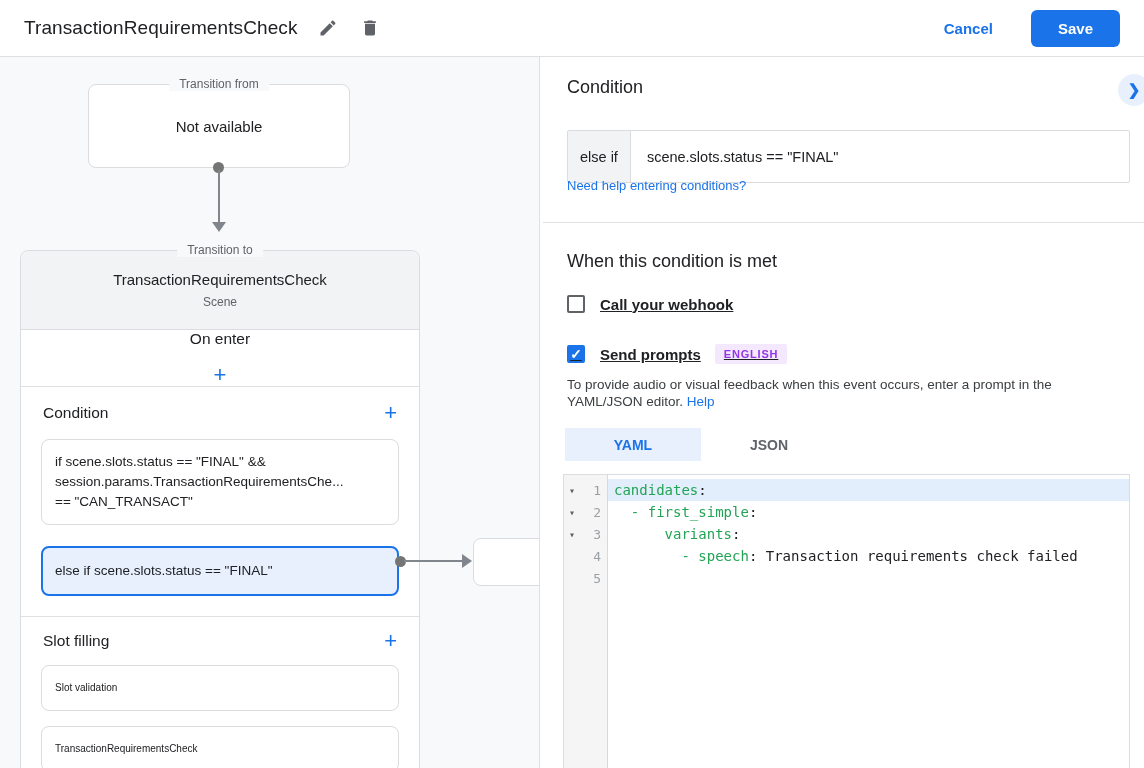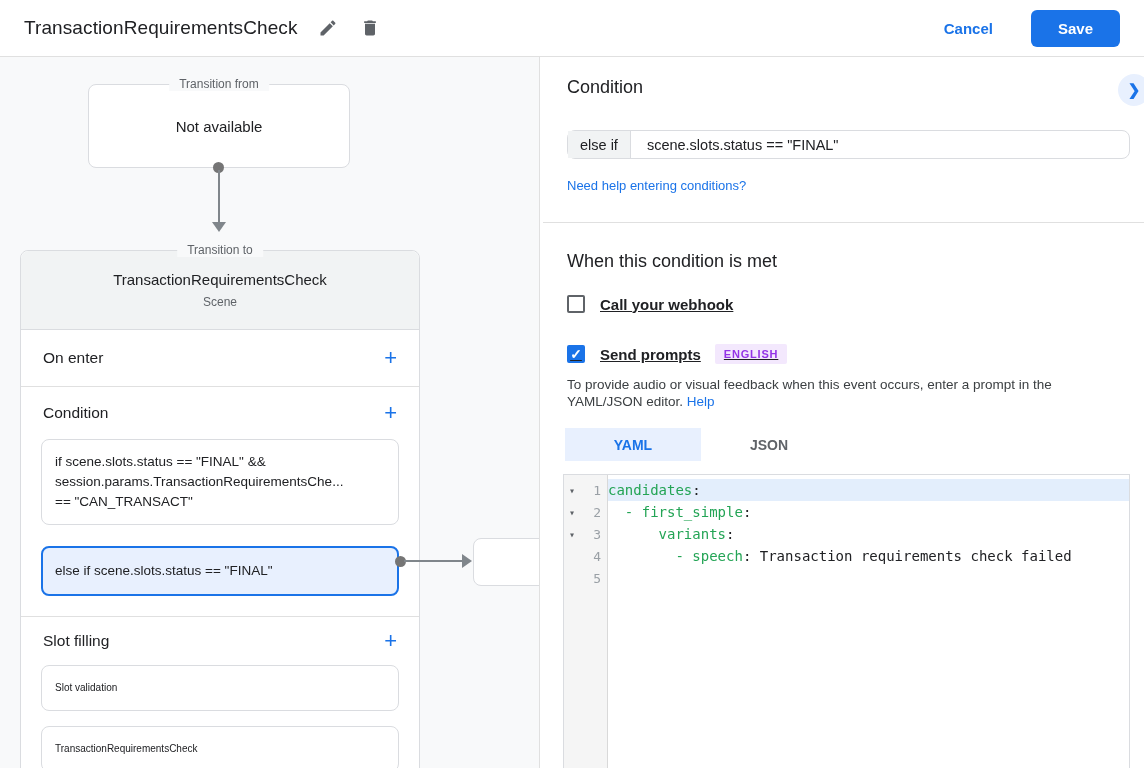--- a/index.html
+++ b/index.html
@@ -40,42 +40,42 @@
                 border:1px solid #dadce0; border-radius:8px; }
 
   .scene-card { position:absolute; left:20px; top:193px; width:400px; height:600px; background:#fff;
                 border:1px solid #dadce0; border-radius:8px; }
   .card-header { height:79px; background:#f1f3f4; border-bottom:1px solid #dadce0;
                  border-radius:8px 8px 0 0; display:flex; flex-direction:column;
                  align-items:center; justify-content:center; }
   .card-title { font-size:15px; color:#202124; margin-bottom:7px; }
   .card-subtitle { font-size:12px; color:#5f6368; }
   .section-row { display:flex; justify-content:space-between; align-items:center; height:57px;
-                 padding:0 22px; border-bottom:1px solid #e0e0e0; }
+                 padding:0 22px; border-bottom:1px solid #e0e0e0;flex-direction:column; }
   .section-label { font-size:15.5px; color:#202124; }
   .plus-btn { background:none; border:none; color:#1a73e8; font-size:22px; font-weight:400;
               cursor:pointer; line-height:1; font-family:inherit; }
   .section { border-bottom:1px solid #e0e0e0; padding-bottom:20px; }
   .section-head { display:flex; justify-content:space-between; align-items:center; height:52px; padding:0 22px; }
   .cond-box { margin:0 20px 21px; border:1px solid #dadce0; border-radius:8px; background:#fff;
               padding:12px 13px; font-size:13.5px; line-height:20px; color:#202124; cursor:pointer; }
   .cond-box.selected { background:#e8f0fe; border:2px solid #1a73e8; padding:13px 12px; margin-bottom:0; }
   .slot-box { margin:0 20px 15px; border:1px solid #dadce0; border-radius:8px; background:#fff;
               padding:12px 13px; font-size:10px; line-height:20px; color:#202124; cursor:pointer; }
   .section.last { border-bottom:none; }
 
   
   .panel { position:absolute; top:57px; left:540px; width:604px; height:711px; background:#fff; overflow:hidden; }
   .panel h3 { font-weight:400; font-size:18px; color:#202124; }
   .panel-heading-1 { position:absolute; left:27px; top:20px; }
   .collapse-btn { position:absolute; left:578px; top:17px; width:32px; height:32px; border:none;
                   border-radius:50%; background:#e8f0fe; color:#1a73e8; font-size:15px; font-weight:700;
                   cursor:pointer; display:flex; align-items:center; justify-content:center; }
-  .cond-group { position:absolute; left:27px; top:73px; width:563px; height:29px;
-                border:1px solid #dadce0; border-radius:8px; display:flex; background:#fff; }
+  .cond-group { position:absolute; left:27px; top:73px; width:563px; height:53px;
+                border:1px solid #dadce0; border-radius:2px; display:flex; background:#fff; }
   .cond-prefix { background:#f1f3f4; border-right:1px solid #dadce0; display:flex; align-items:center;
                  padding:0 12px; font-size:14.5px; color:#202124; flex:0 0 auto; }
   .cond-input { flex:1; border:none; outline:none; padding:0 16px; font-size:14.5px; color:#202124;
                 font-family:inherit; background:transparent; }
   .help-link { position:absolute; left:27px; top:121px; font-size:13px; color:#1a73e8;
                text-decoration:none; cursor:pointer; }
   .panel-divider { position:absolute; left:3px; right:0; top:165px; height:1px; background:#e0e0e0; }
   .panel-heading-2 { position:absolute; left:27px; top:194px; }
 
   .check-row { position:absolute; left:27px; display:flex; align-items:center;text-decoration:underline; }
@@ -99,21 +99,21 @@
 
   .editor { position:absolute; left:23px; top:417px; width:567px; height:310px;
             border:1px solid #dadce0; display:flex; background:#fff;
             font-family:"DejaVu Sans Mono", monospace; font-size:14px; }
   .gutter { width:44px; background:#f5f5f5; border-right:1px solid #d9d9d9; padding-top:4px; flex:0 0 auto; }
   .gutter-row { height:22px; display:flex; align-items:center; }
   .fold { width:16px; padding-left:5px; font-size:10px; color:#5f6368; cursor:pointer; }
   .fold.hidden { visibility:hidden; }
   .lnum { flex:1; text-align:right; padding-right:6px; font-size:13px; color:#9aa0a6; }
   .code { flex:1; padding-top:4px; overflow:hidden; }
-  .code-row { height:22px; line-height:22px; white-space:pre; color:#202124; }
+  .code-row { height:22px; line-height:22px; white-space:pre; padding-left:6px; color:#202124; }
   .code-row.highlight { background:#e3eefc; }
   .tok-key { color:#23a455; }
 </style>
 </head>
 <body>
 
 <div class="app">
 
   <div class="topbar">
     <span class="topbar-title">TransactionRequirementsCheck</span>

